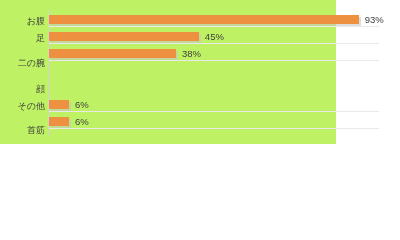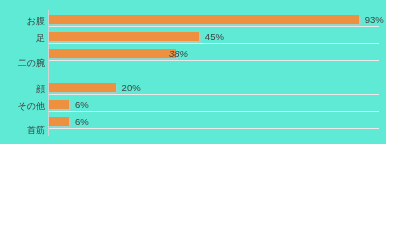--- a/index.html
+++ b/index.html
@@ -7,23 +7,23 @@
   html, body {
     width: 400px;
     height: 144px;
     background: #ffffff;
     font-family: "Liberation Sans", "DejaVu Sans", sans-serif;
     overflow: hidden;
   }
 
   #chart-root {
     position: relative;
-    width: 386px;
+    width: 336px;
     height: 144px;
-    background: #5eead4;
+    background: #bef264;
   }
 
   
   #plot-area {
     position: absolute;
     left: 0;
     top: 8px;
     width: 400px;
     height: 130px;
   }
@@ -116,32 +116,27 @@
             <div class="gridline" style="background: rgb(233, 233, 233);"></div>
             <div class="bar" style="width: 149.85px; background: rgb(237, 144, 64);"></div>
             <div class="value-label" style="left: 155.85px;">45%</div>
           </div>
         </div>
         <div class="bar-row" style="top: 39px;">
           <div class="cat-label" style="color: rgb(59, 59, 59); margin-top: 16px;">二の腕</div>
           <div class="bar-track">
             <div class="gridline" style="background: rgb(233, 233, 233);"></div>
             <div class="bar" style="width: 126.54px; background: rgb(237, 144, 64);"></div>
-            <div class="value-label" style="left: 120px; font-style: italic;">38%</div>
+            <div class="value-label" style="left: 133px;">38%</div>
           </div>
         </div>
         <div class="bar-row" style="top: 56px;">
         </div>
         <div class="bar-row" style="top: 73px;">
           <div class="cat-label" style="color: rgb(59, 59, 59);">顔</div>
-          <div class="bar-track">
-            <div class="gridline" style="background: rgb(233, 233, 233);"></div>
-            <div class="bar" style="width: 66.6px; background: rgb(237, 144, 64);"></div>
-            <div class="value-label" style="left: 72.6px;">20%</div>
-          </div>
         </div>
         <div class="bar-row" style="top: 90px;">
           <div class="cat-label" style="color: rgb(59, 59, 59);">その他</div>
           <div class="bar-track">
             <div class="gridline" style="background: rgb(233, 233, 233);"></div>
             <div class="bar" style="width: 19.98px; background: rgb(237, 144, 64);"></div>
             <div class="value-label" style="left: 25.98px;">6%</div>
           </div>
         </div>
         <div class="bar-row" style="top: 107px;">

